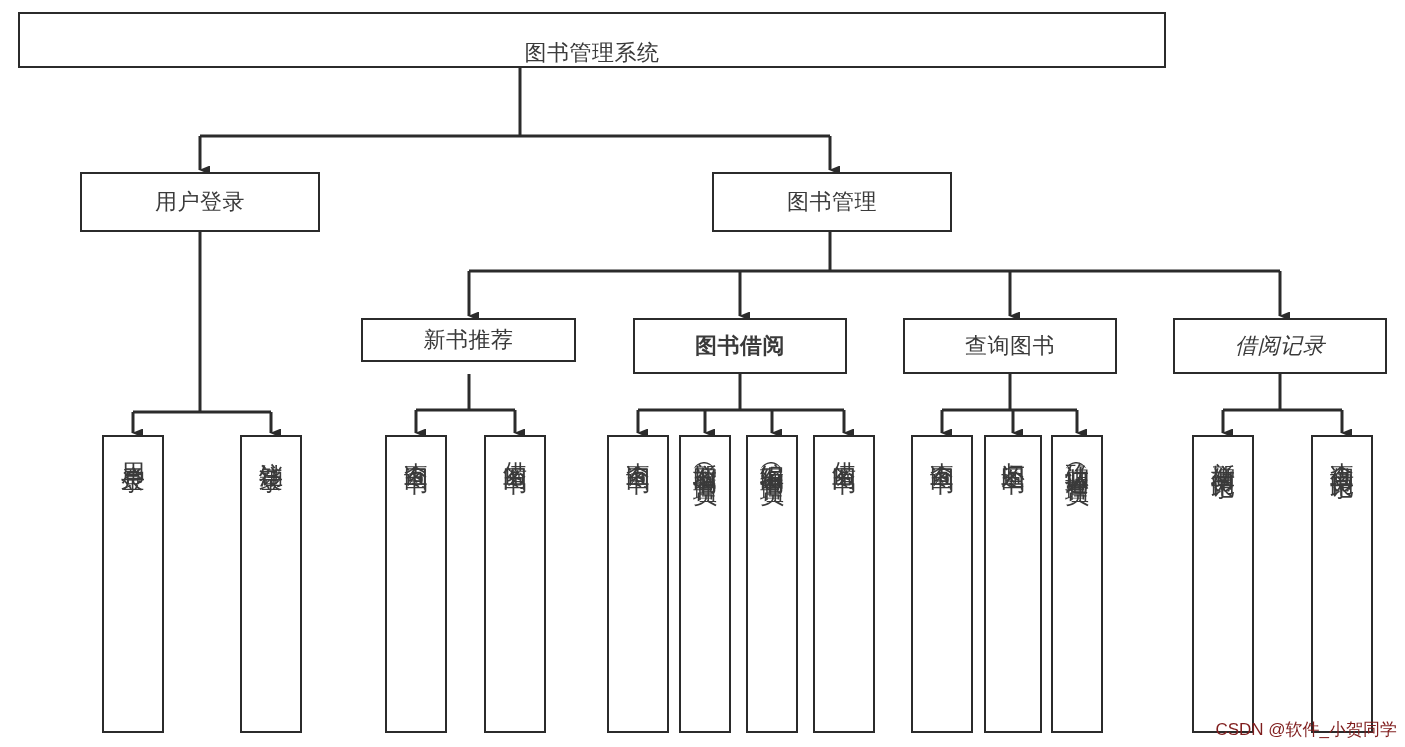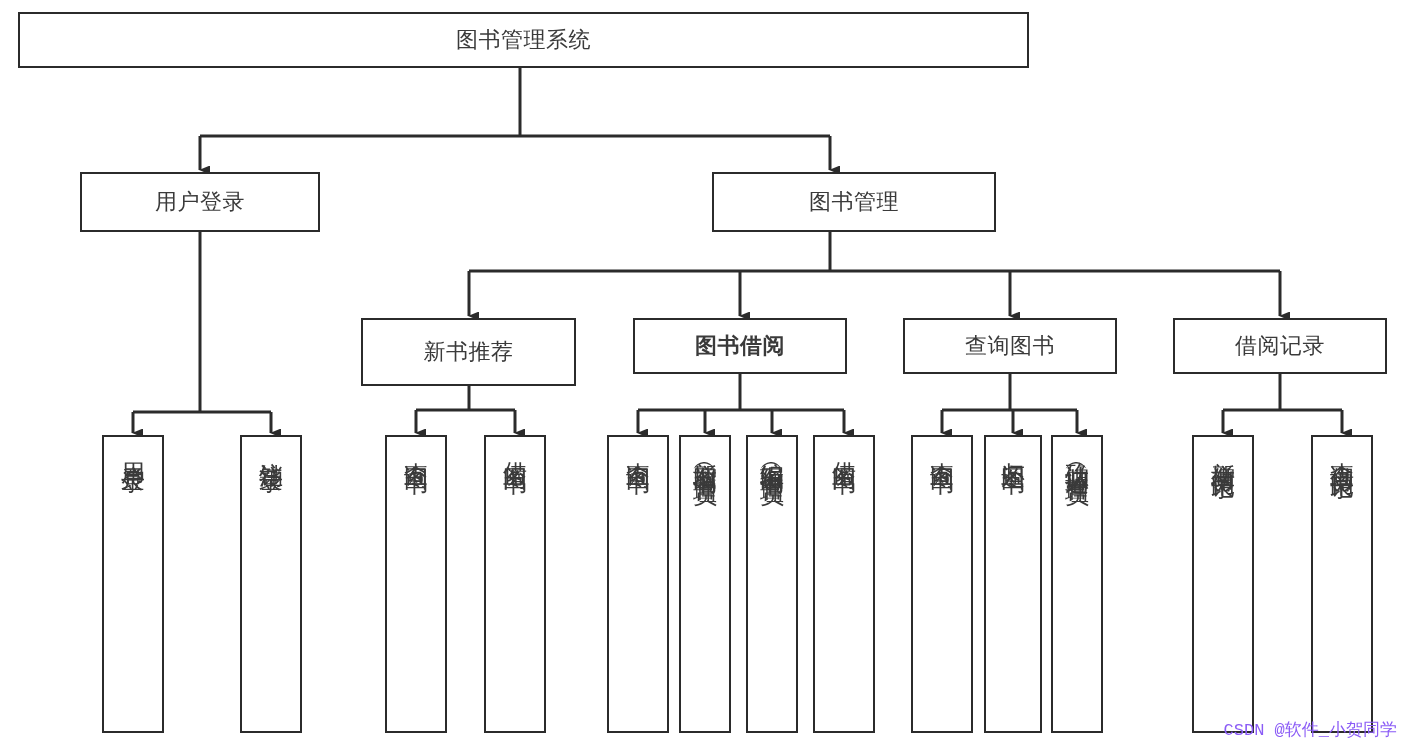--- a/index.html
+++ b/index.html
@@ -60,22 +60,22 @@
     text-orientation: upright;
     font-size: 24px;
     letter-spacing: 3px;
     line-height: 1;
   }
   .watermark {
     position: absolute;
     right: 8px;
     bottom: 6px;
     font-size: 17px;
-    color: #8b5cf6;
-    font-family: Liberation Mono, monospace;
+    color: #7f1d1d;
+    font-family: Liberation Sans, sans-serif;
     white-space: nowrap;
     user-select: none;
   }
 </style>
 </head>
 <body>
 
 <div id="diagram-root">
 
   <svg class="wires" viewBox="0 0 1405 747" xmlns="http://www.w3.org/2000/svg">
@@ -115,39 +115,39 @@
         <line x1="1013" y1="410" x2="1013" y2="433" stroke="#2b2b2b" stroke-width="3" marker-end="url(#arrowhead)"></line>
         <line x1="1077" y1="410" x2="1077" y2="433" stroke="#2b2b2b" stroke-width="3" marker-end="url(#arrowhead)"></line>
         <line x1="1280" y1="374" x2="1280" y2="410" stroke="#2b2b2b" stroke-width="3"></line>
         <line x1="1223" y1="410" x2="1342" y2="410" stroke="#2b2b2b" stroke-width="3"></line>
         <line x1="1223" y1="410" x2="1223" y2="433" stroke="#2b2b2b" stroke-width="3" marker-end="url(#arrowhead)"></line>
         <line x1="1342" y1="410" x2="1342" y2="433" stroke="#2b2b2b" stroke-width="3" marker-end="url(#arrowhead)"></line>
       </g>
   </svg>
 
   <div id="node-layer">
-      <div class="node horizontal root" id="node-root" style="left: 18px; top: 12px; width: 1011px; height: 56px;">
+      <div class="node horizontal root" id="node-root" style="left: 18px; top: 12px; width: 1148px; height: 56px; align-items: flex-end;">
         <div class="node-label">图书管理系统</div>
       </div>
       <div class="node horizontal" id="node-l2_0" style="left: 80px; top: 172px; width: 240px; height: 60px;">
         <div class="node-label">用户登录</div>
       </div>
-      <div class="node horizontal" id="node-l2_1" style="left: 712px; top: 172px; width: 284px; height: 60px;">
+      <div class="node horizontal" id="node-l2_1" style="left: 712px; top: 172px; width: 240px; height: 60px;">
         <div class="node-label">图书管理</div>
       </div>
-      <div class="node horizontal" id="node-l3_0" style="left: 361px; top: 318px; width: 215px; height: 68px;">
+      <div class="node horizontal" id="node-l3_0" style="left: 361px; top: 318px; width: 215px; height: 44px;">
         <div class="node-label">新书推荐</div>
       </div>
       <div class="node horizontal" id="node-l3_1" style="left: 633px; top: 318px; width: 214px; height: 56px; font-weight: bold;">
         <div class="node-label">图书借阅</div>
       </div>
       <div class="node horizontal" id="node-l3_2" style="left: 903px; top: 318px; width: 214px; height: 56px;">
         <div class="node-label">查询图书</div>
       </div>
-      <div class="node horizontal" id="node-l3_3" style="left: 1173px; top: 318px; width: 214px; height: 56px;">
+      <div class="node horizontal" id="node-l3_3" style="left: 1173px; top: 318px; width: 214px; height: 56px; font-style: italic;">
         <div class="node-label">借阅记录</div>
       </div>
       <div class="node leaf" id="node-leaf_0" style="left: 102px; top: 435px; width: 62px; height: 298px;">
         <div class="node-label">用户登录</div>
       </div>
       <div class="node leaf" id="node-leaf_1" style="left: 240px; top: 435px; width: 62px; height: 298px;">
         <div class="node-label">注销登录</div>
       </div>
       <div class="node leaf" id="node-leaf_2" style="left: 385px; top: 435px; width: 62px; height: 298px;">
         <div class="node-label">查询图书</div>

